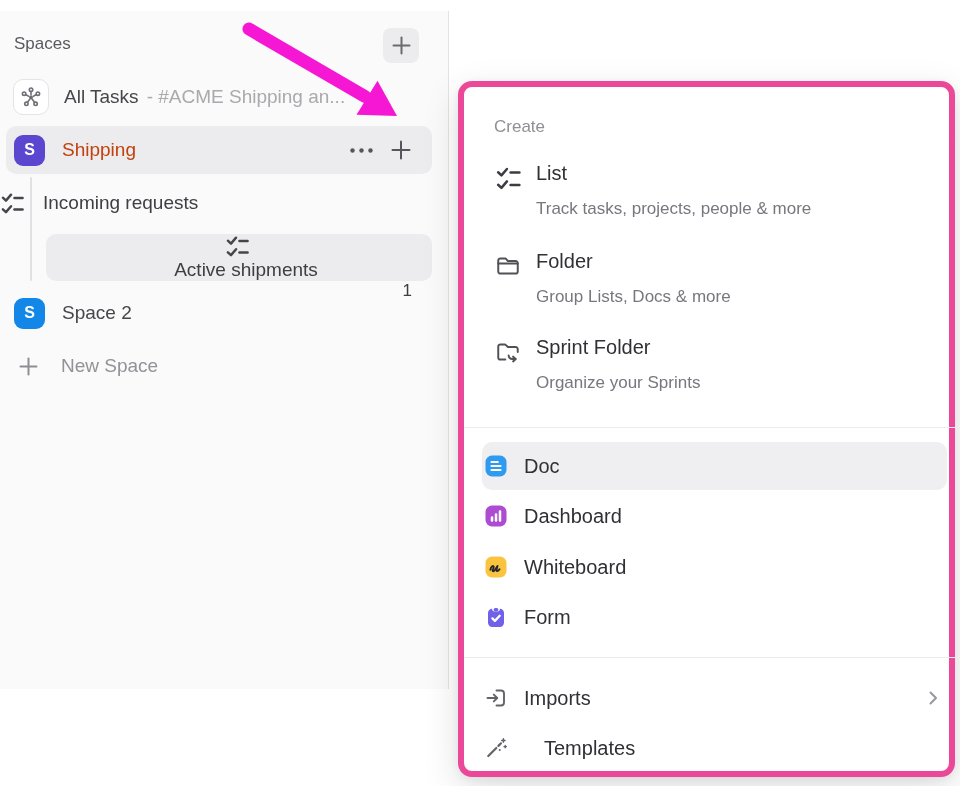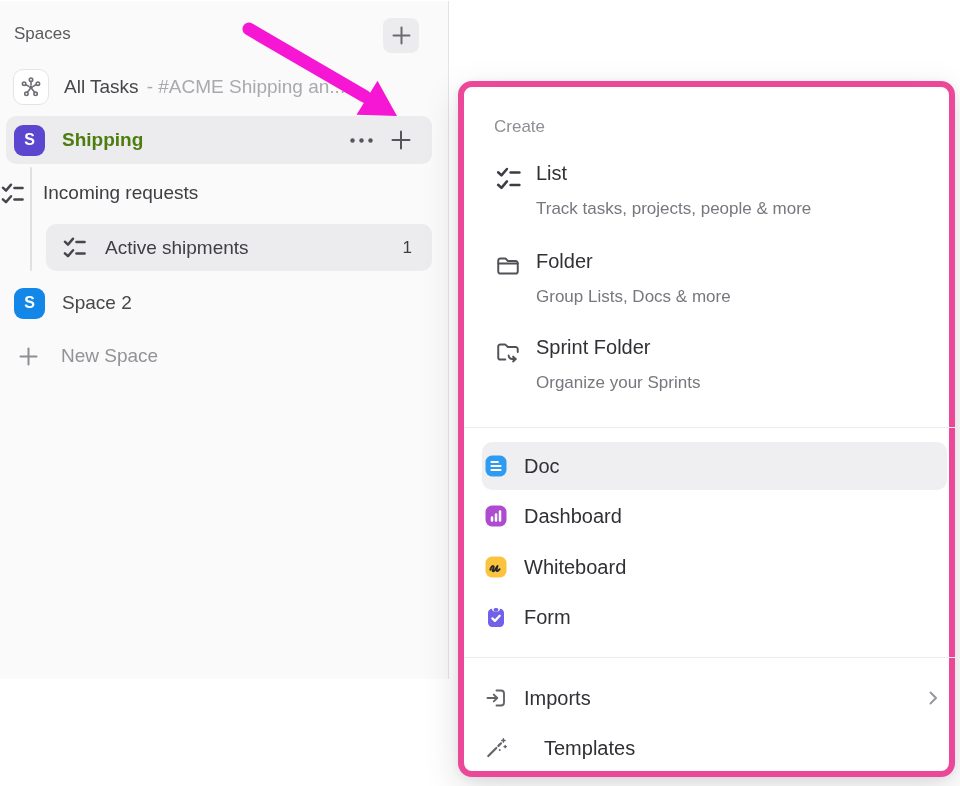--- a/index.html
+++ b/index.html
@@ -1,21 +1,21 @@
 <!DOCTYPE html>
 <html><head>
 <meta charset="utf-8">
 <style>
   * { margin: 0; padding: 0; box-sizing: border-box; }
   html, body { width: 960px; height: 786px; background: #ffffff; }
   body { font-family: "Liberation Sans", sans-serif; color: #3e3e43; overflow: hidden; }
   #stage { position: relative; width: 960px; height: 786px; background: #ffffff; }
 
   
-  .sidebar { position: absolute; left: 0; top: 1px; width: 449px; height: 678px;
+  .sidebar { position: absolute; left: 0; top: 11px; width: 449px; height: 678px;
              background: #fafafa; border-right: 1px solid #e3e3e6; }
   .spaces-header { position: absolute; left: 14px; top: 23px; font-size: 17px;
                    font-weight: 500; color: #595a5e; }
   .top-plus-btn { position: absolute; left: 383px; top: 17px; width: 36px; height: 35px;
                   background: #ececee; border-radius: 8px; display: flex;
                   align-items: center; justify-content: center; cursor: pointer; }
 
   .srow { position: absolute; display: flex; align-items: center; }
   .row-all-tasks { left: 0; top: 62px; width: 449px; height: 48px; padding-left: 13px; }
   .all-tasks-iconbox { width: 36px; height: 36px; background: #ffffff; border: 1px solid #e4e4e7;
@@ -24,30 +24,30 @@
   .row-all-tasks .lbl { margin-left: 15px; font-size: 19px; color: #46464b; white-space: nowrap; }
   .row-all-tasks .sfx { margin-left: 8px; font-size: 19px; color: #a9a9ae; white-space: nowrap;
                         overflow: hidden; text-overflow: ellipsis; max-width: 250px; }
 
   .row-shipping { left: 6px; top: 115px; width: 426px; height: 48px; background: #ececee;
                   border-radius: 10px; padding: 0 20px 0 8px; }
   .avatar { width: 31px; height: 31px; border-radius: 9px; display: flex; align-items: center;
             justify-content: center; color: #fff; font-size: 16px; font-weight: 700; flex: 0 0 auto; }
   .avatar.purple { background: #5b47cf; }
   .avatar.blue   { background: #1287e8; }
-  .row-shipping .lbl { margin-left: 17px; font-size: 19px; color: #4d7c0f; font-weight: bold; }
+  .row-shipping .lbl { margin-left: 17px; font-size: 19px; color: #c2410c; }
   .row-actions { margin-left: auto; display: flex; align-items: center; gap: 15px; }
   .icon-btn { display: flex; align-items: center; justify-content: center; cursor: pointer; }
 
   .tree-line { position: absolute; left: 30px; top: 166px; width: 2px; height: 104px;
                background: #e1e1e4; border-radius: 1px; }
 
   .row-incoming { left: 0; top: 168px; width: 449px; height: 48px; }
   .row-active   { left: 46px; top: 223px; width: 386px; height: 47px; background: #ececee;
-                  border-radius: 10px; padding: 0 20px 0 16px; }
+                  border-radius: 10px; padding: 0 20px 0 16px; flex-direction: column; }
   .list-row-label { margin-left: 18px; font-size: 19px; color: #3e3e43; }
   .badge { margin-left: auto; font-size: 17px; color: #3c3c41; }
 
   .row-space2 { left: 0; top: 278px; width: 449px; height: 48px; padding-left: 14px; }
   .row-space2 .lbl { margin-left: 17px; font-size: 19px; color: #46464b; }
 
   .row-newspace { left: 0; top: 332px; width: 449px; height: 46px; padding-left: 18px; }
   .row-newspace .lbl { margin-left: 22px; font-size: 19px; color: #929297; text-align: right; }
 
   .arrow-overlay { position: absolute; left: 0; top: 0; width: 960px; height: 786px;

